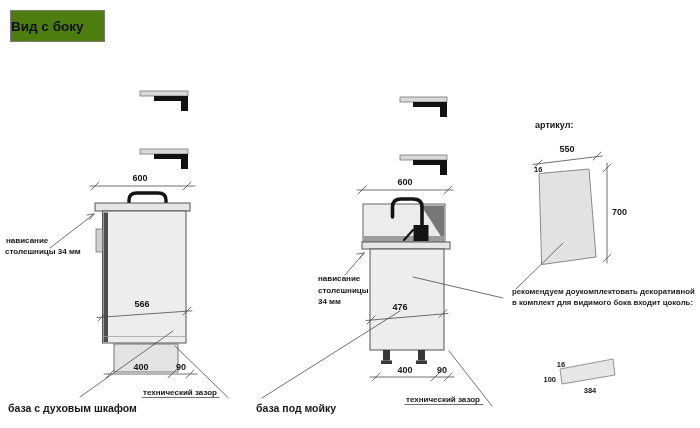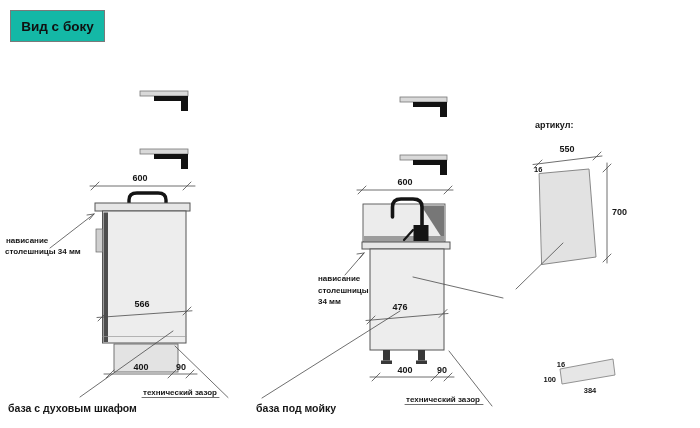--- a/index.html
+++ b/index.html
@@ -2,22 +2,22 @@
 <html><head>
 <meta charset="utf-8">
 <style>
   html,body { margin:0; padding:0; background:#ffffff; }
   .canvas {
     position:relative; width:700px; height:428px; background:#ffffff;
     font-family:"Liberation Sans", sans-serif; overflow:hidden;
   }
   .title-box {
     position:absolute; left:10px; top:10px; width:93px; height:30px;
-    border:1px solid #7a7a7a; background:#14b8a6;
-    display:flex; align-items:center; justify-content:center;
+    border:1px solid #7a7a7a; background:#4d7c0f;
+    display:flex; align-items:center; justify-content:flex-start;
     font-weight:bold; font-size:13.5px; color:#101010;
   }
   .drawing { position:absolute; left:0; top:0; }
   svg text { font-family:"Liberation Sans", sans-serif; fill:#161616; }
   .t-dim  { font-size:9px;   font-weight:bold; }
   .t-dim-s{ font-size:7.5px; font-weight:bold; }
   .t-lbl  { font-size:8px;   font-weight:bold; }
   .t-cap  { font-size:10.5px;font-weight:bold; }
   .t-art  { font-size:9px;   font-weight:bold; }
   .note-block {
@@ -203,15 +203,17 @@
 
     <g>
       <polygon points="560,369 613,359 615,375 562,384" fill="#e6e6e6" stroke="#888" stroke-width="0.9"></polygon>
       <text class="t-dim-s" x="561" y="367" text-anchor="middle">16</text>
       <text class="t-dim-s" x="556" y="382" text-anchor="end">100</text>
       <text class="t-dim-s" x="590" y="392.5" text-anchor="middle">384</text>
     </g>
   </svg>
 
   <div class="note-block">
+    <div class="note-line">рекомендуем доукомплектовать декоративной</div>
+    <div class="note-line">в комплект для видимого бока входит цоколь:</div>
   </div>
 
 </div>
 
 </body></html>

